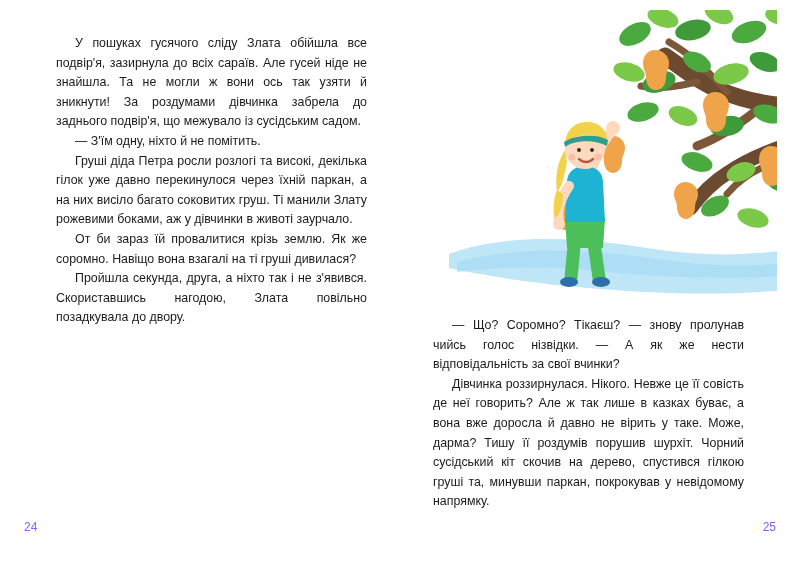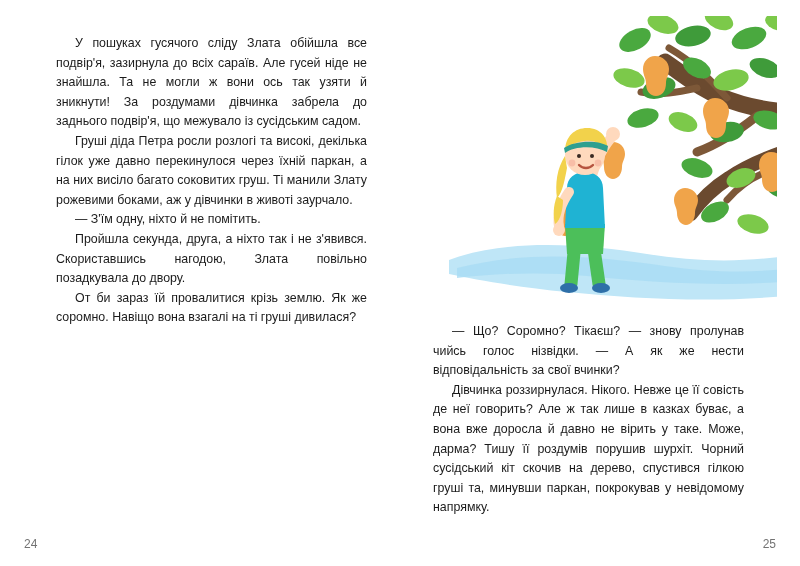--- a/index.html
+++ b/index.html
@@ -23,40 +23,40 @@
   .page {
     position: relative;
     width: 400px;
     height: 566px;
     box-sizing: border-box;
   }
   .page-left {
     padding: 34px 33px 0 56px;
   }
   .page-right {
-    padding: 24px 56px 0 33px;
+    padding: 18px 56px 0 33px;
   }
   .text-col {
     font-family: "Liberation Sans", sans-serif;
     font-size: 12.4px;
     line-height: 19.6px;
     color: #1b1b1b;
     text-align: justify;
     text-justify: inter-word;
     hyphens: manual;
   }
   .text-col p {
     margin: 0;
     text-indent: 19px;
   }
   .folio {
     position: absolute;
-    bottom: 15px;
+    bottom: 32px;
     font-size: 12px;
-    color: #737373;
+    color: #8b5cf6;
     font-family: "Liberation Sans", sans-serif;
   }
   .folio-left {
     left: 24px;
   }
   .folio-right {
     right: 24px;
   }
   
   .illustration {
@@ -76,24 +76,24 @@
   }
 </style>
 </head>
 <body>
 
 <div class="spread">
 
   <div class="page page-left">
     <div class="text-col">
       <p>У пошуках гусячого сліду Злата обійшла все подвір'я, зазирнула до всіх сараїв. Але гусей ніде не знайшла. Та не могли ж вони ось так узяти й зникнути! За роздумами дівчинка забрела до заднього подвір'я, що межувало із сусідським садом.</p>
+      <p>— З'їм одну, ніхто й не помітить.</p>
       <p>Груші діда Петра росли розлогі та високі, декілька гілок уже давно перекинулося через їхній паркан, а на них висіло багато соковитих груш. Ті манили Злату рожевими боками, аж у дівчинки в животі заурчало.</p>
-      <p>— З'їм одну, ніхто й не помітить.</p>
+      <p>От би зараз їй провалитися крізь землю. Як же соромно. Навіщо вона взагалі на ті груші дивилася?</p>
       <p>Пройшла секунда, друга, а ніхто так і не з'явився. Скориставшись нагодою, Злата повільно позадкувала до двору.</p>
-      <p>От би зараз їй провалитися крізь землю. Як же соромно. Навіщо вона взагалі на ті груші дивилася?</p>
     </div>
     <div class="folio folio-left">24</div>
   </div>
 
   <div class="page page-right">
 
     <div class="illustration">
       <svg class="illus-svg" width="420" height="340" viewBox="0 0 420 340" xmlns="http://www.w3.org/2000/svg">
 
         <path d="M52 268 C110 246 190 252 250 262 C310 272 370 270 420 258 L420 300 C340 312 250 308 170 300 C120 295 80 288 52 282 Z" fill="#bfe6f7"></path>

